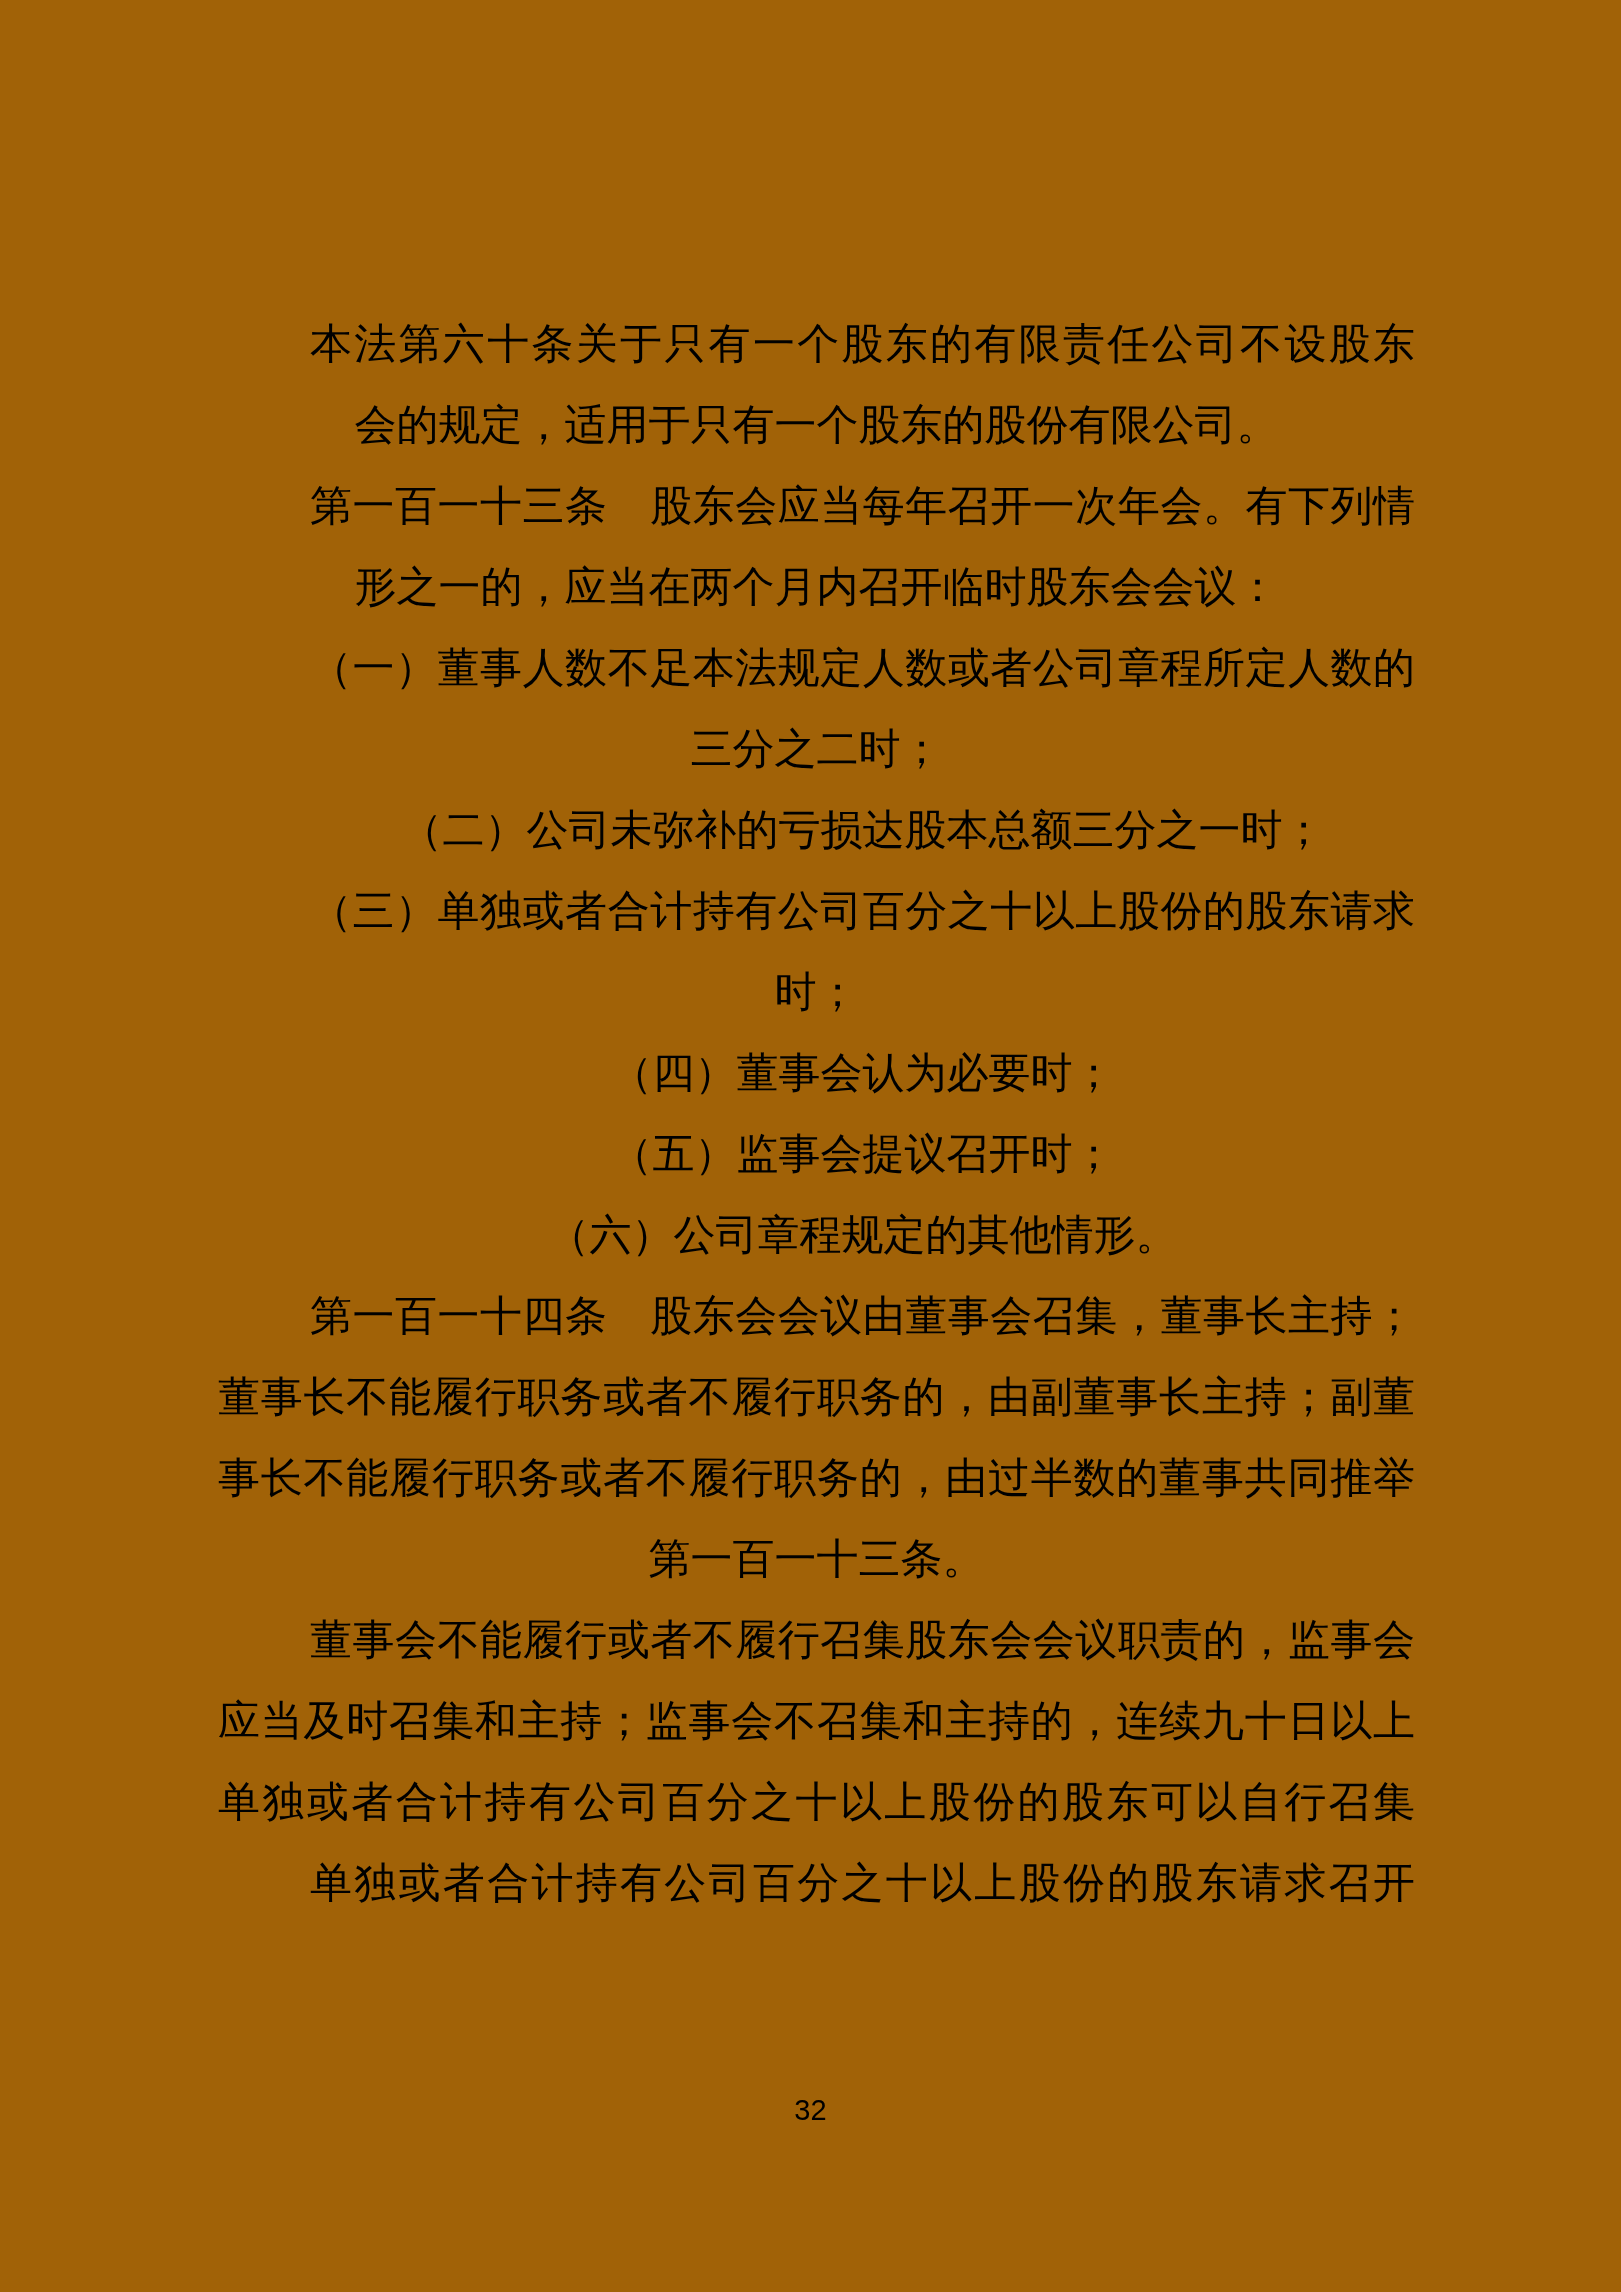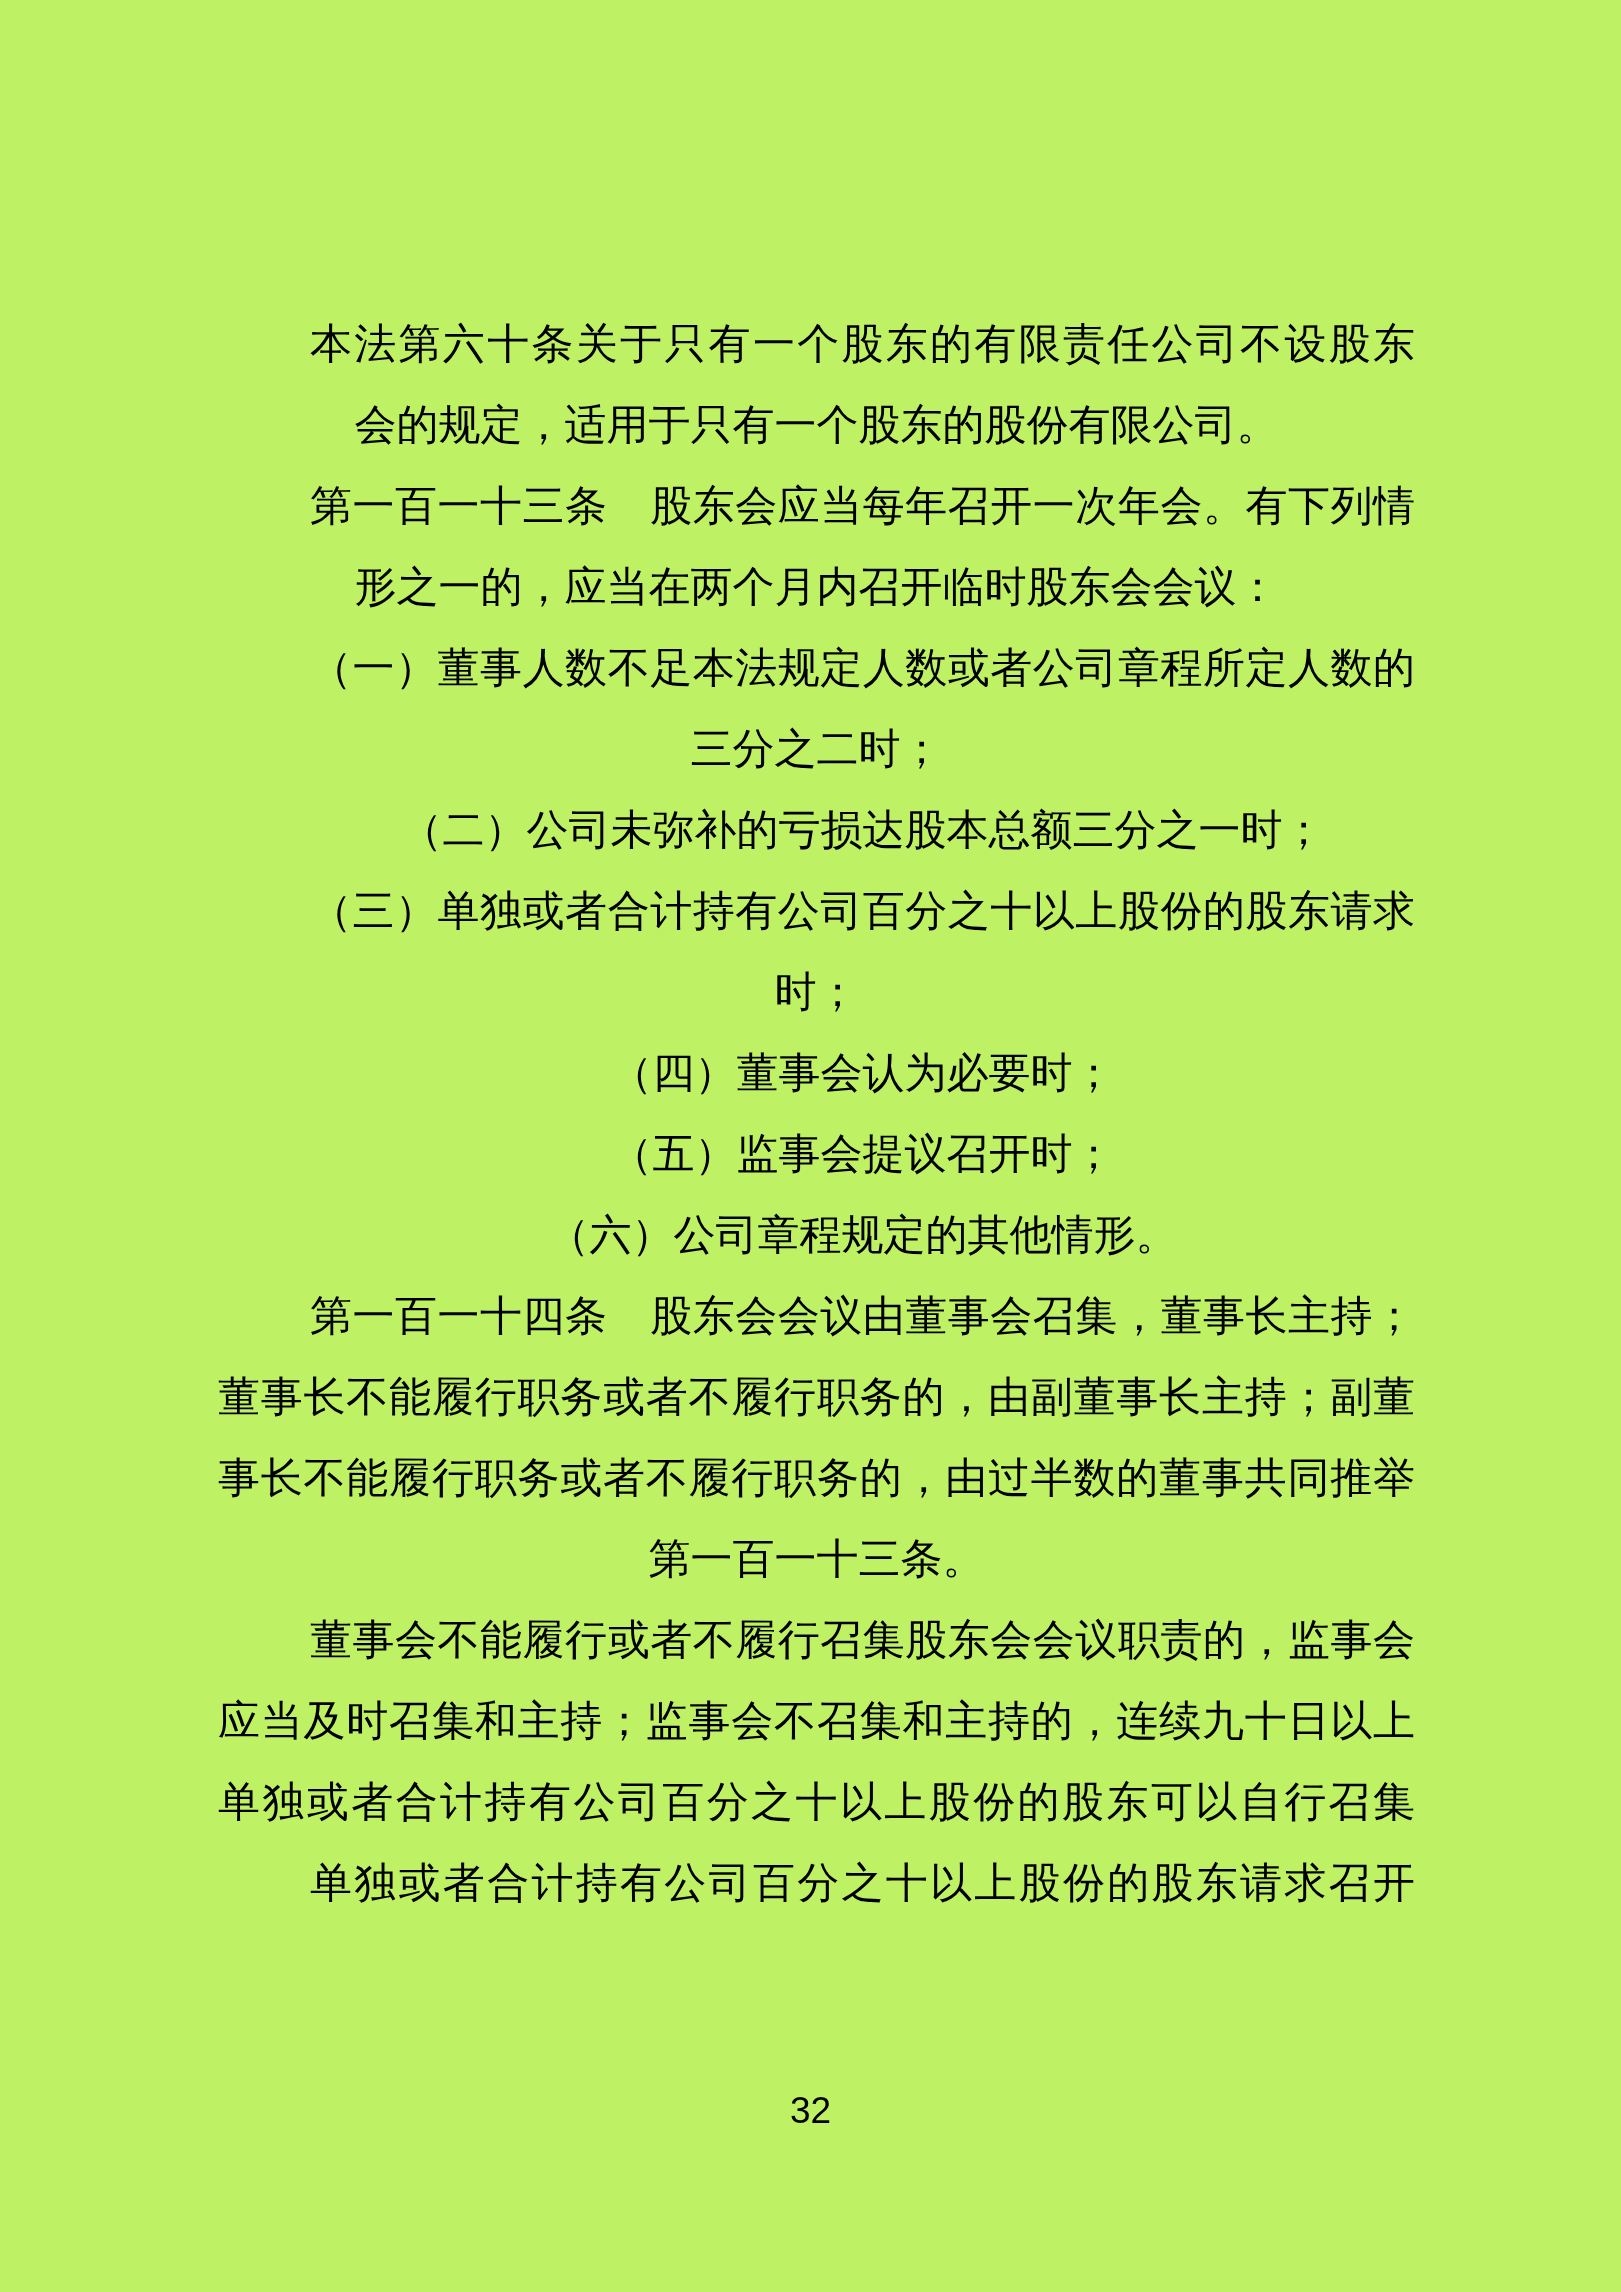--- a/index.html
+++ b/index.html
@@ -1,20 +1,20 @@
 <!DOCTYPE html>
 <html><head>
 <meta charset="utf-8">
 <style>
   html, body { margin: 0; padding: 0; background: #ffffff; }
   .page {
     position: relative;
     width: 1621px;
     height: 2293px;
-    background: #bef264;
+    background: #a16207;
     overflow: hidden;
   }
   .doc-body {
     position: absolute;
     left: 218px;
     top: 304px;
     width: 1197px;
     color: #000000;
     font-family: "Liberation Serif", "DejaVu Serif", serif;
     font-size: 42px;
@@ -32,21 +32,21 @@
     text-justify: inter-character;
   }
   .page-number {
     position: absolute;
     left: 0;
     right: 0;
     top: 2094px;
     text-align: center;
     color: #000000;
     font-family: "Liberation Sans", "DejaVu Sans", sans-serif;
-    font-size: 37px;
+    font-size: 29px;
     line-height: 33px;
   }
 </style>
 </head>
 <body>
 
 <div class="page">
   <div class="doc-body" id="doc-body">
       <div class="line ind j">本法第六十条关于只有一个股东的有限责任公司不设股东</div>
       <div class="line">会的规定，适用于只有一个股东的股份有限公司。</div>

